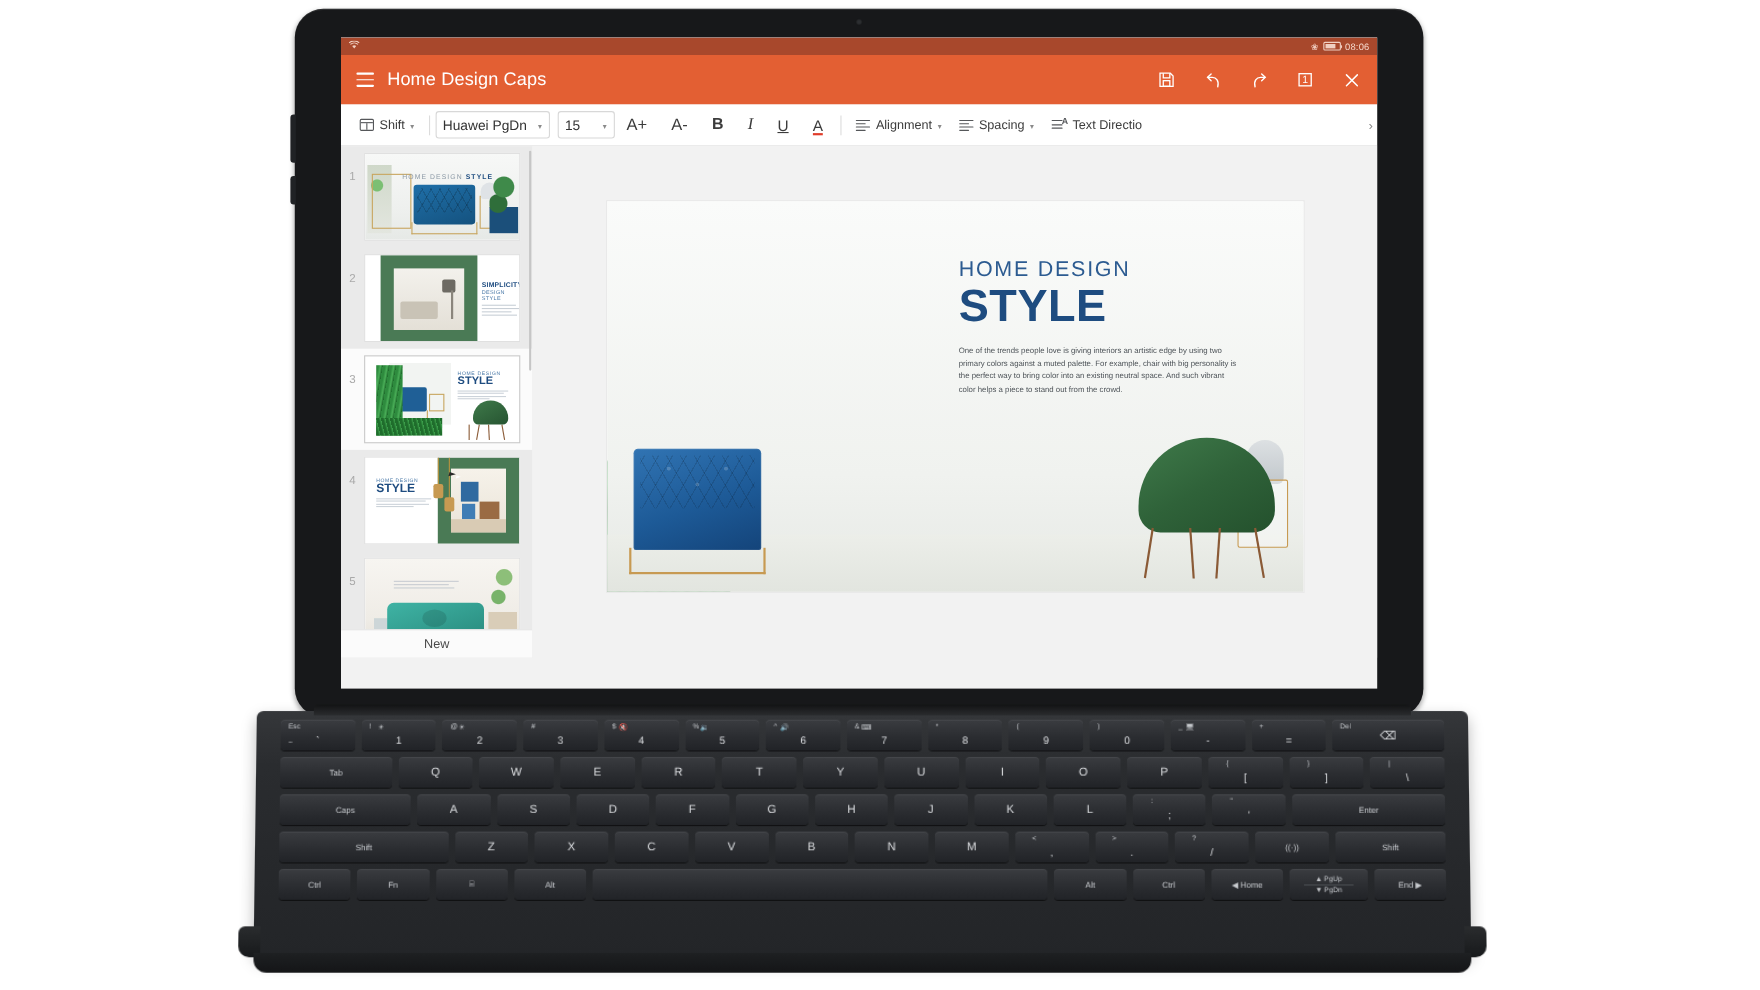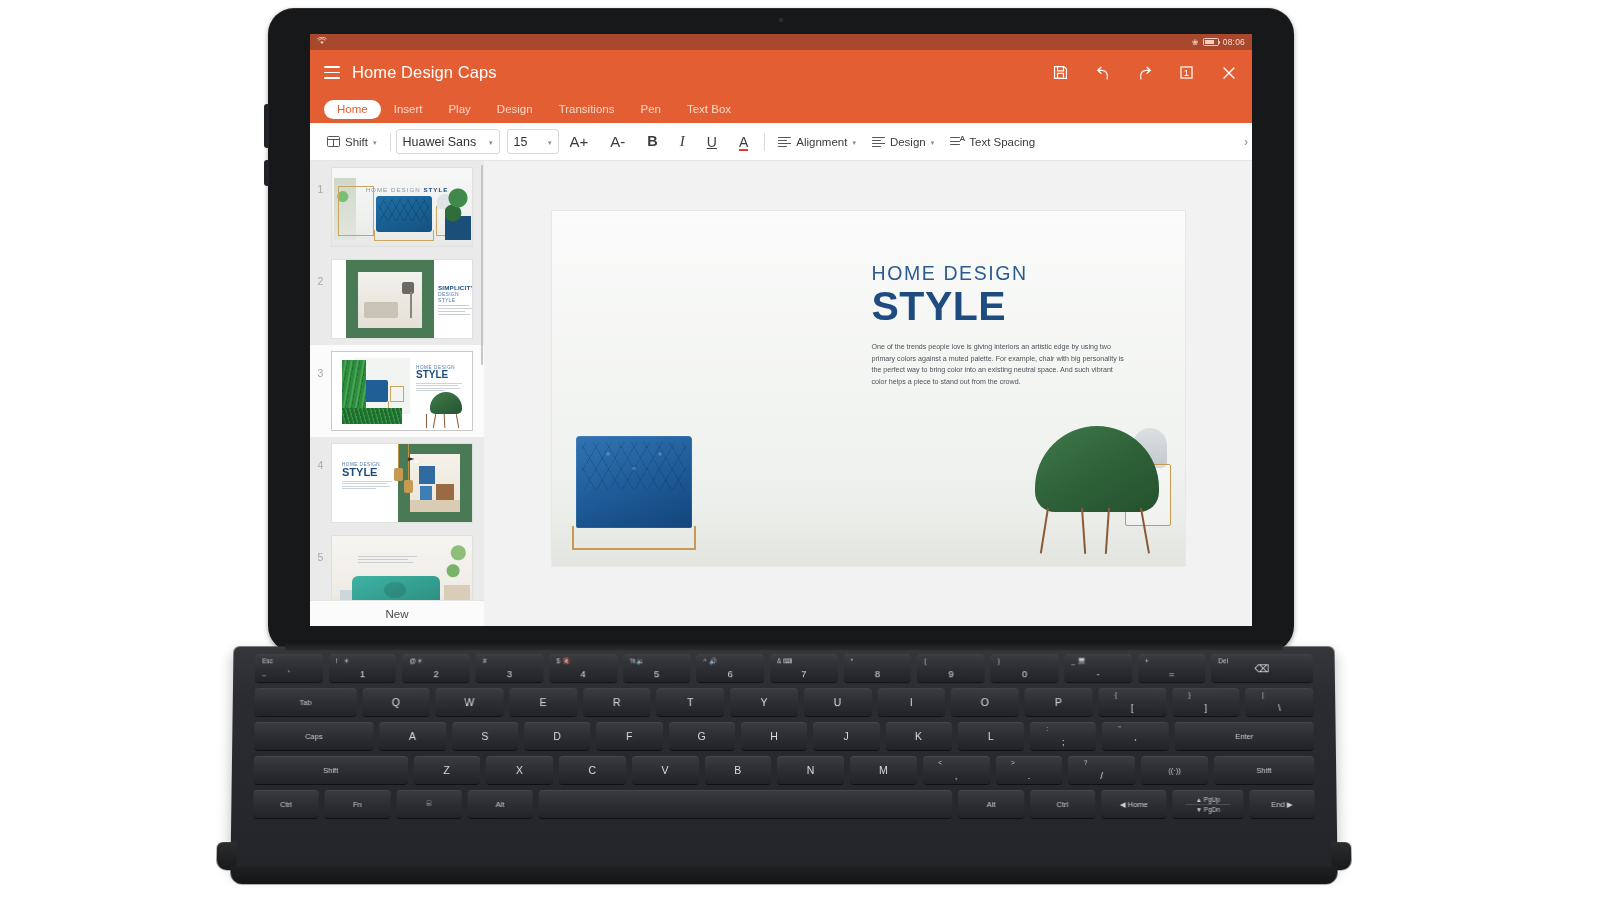--- a/index.html
+++ b/index.html
@@ -404,40 +404,31 @@
             <span style="position:absolute;font-size:9.5px;color:#fff">1</span>
           </div>
           <div class="icon-btn">
             <svg width="18" height="18" viewBox="0 0 20 20" stroke="#fff" stroke-width="1.5" stroke-linecap="round">
               <path d="M4.5 4.5 15.5 15.5M15.5 4.5 4.5 15.5"></path>
             </svg>
           </div>
         </div>
       </div>
 
-      <div class="tabs">
-        <div class="tab active">Home</div>
-        <div class="tab">Insert</div>
-        <div class="tab">Play</div>
-        <div class="tab">Design</div>
-        <div class="tab">Transitions</div>
-        <div class="tab">Pen</div>
-        <div class="tab">Text Box</div>
-      </div>
 
       <div class="toolbar">
         <div class="tb-item">
           <span class="layout-icon"></span>
           <span>Shift</span>
           <span class="caret">▾</span>
         </div>
         <div class="tb-sep"></div>
 
         <div class="combo font">
-          <span>Huawei Sans</span>
+          <span>Huawei PgDn</span>
           <span class="caret">▾</span>
         </div>
         <div class="combo size">
           <span>15</span>
           <span class="caret">▾</span>
         </div>
 
         <div class="tb-glyph">A+</div>
         <div class="tb-glyph">A-</div>
         <div class="tb-glyph bold">B</div>
@@ -457,31 +448,31 @@
           <span>Alignment</span>
           <span class="caret">▾</span>
         </div>
         <div class="tb-item">
           <span class="lines-icon">
               <i></i>
               <i></i>
               <i></i>
               <i></i>
             </span>
-          <span>Design</span>
+          <span>Spacing</span>
           <span class="caret">▾</span>
         </div>
         <div class="tb-item">
           <span class="textdir-icon">
               <i></i>
               <i></i>
               <i></i>
               <b>A</b>
             </span>
-          <span>Text Spacing</span>
+          <span>Text Directio</span>
         </div>
         <div class="tb-arrow">›</div>
       </div>
 
       <div class="workspace">
 
         <div class="slidepanel">
 
           <div class="slide-row">
             <div class="slide-num">1</div>

